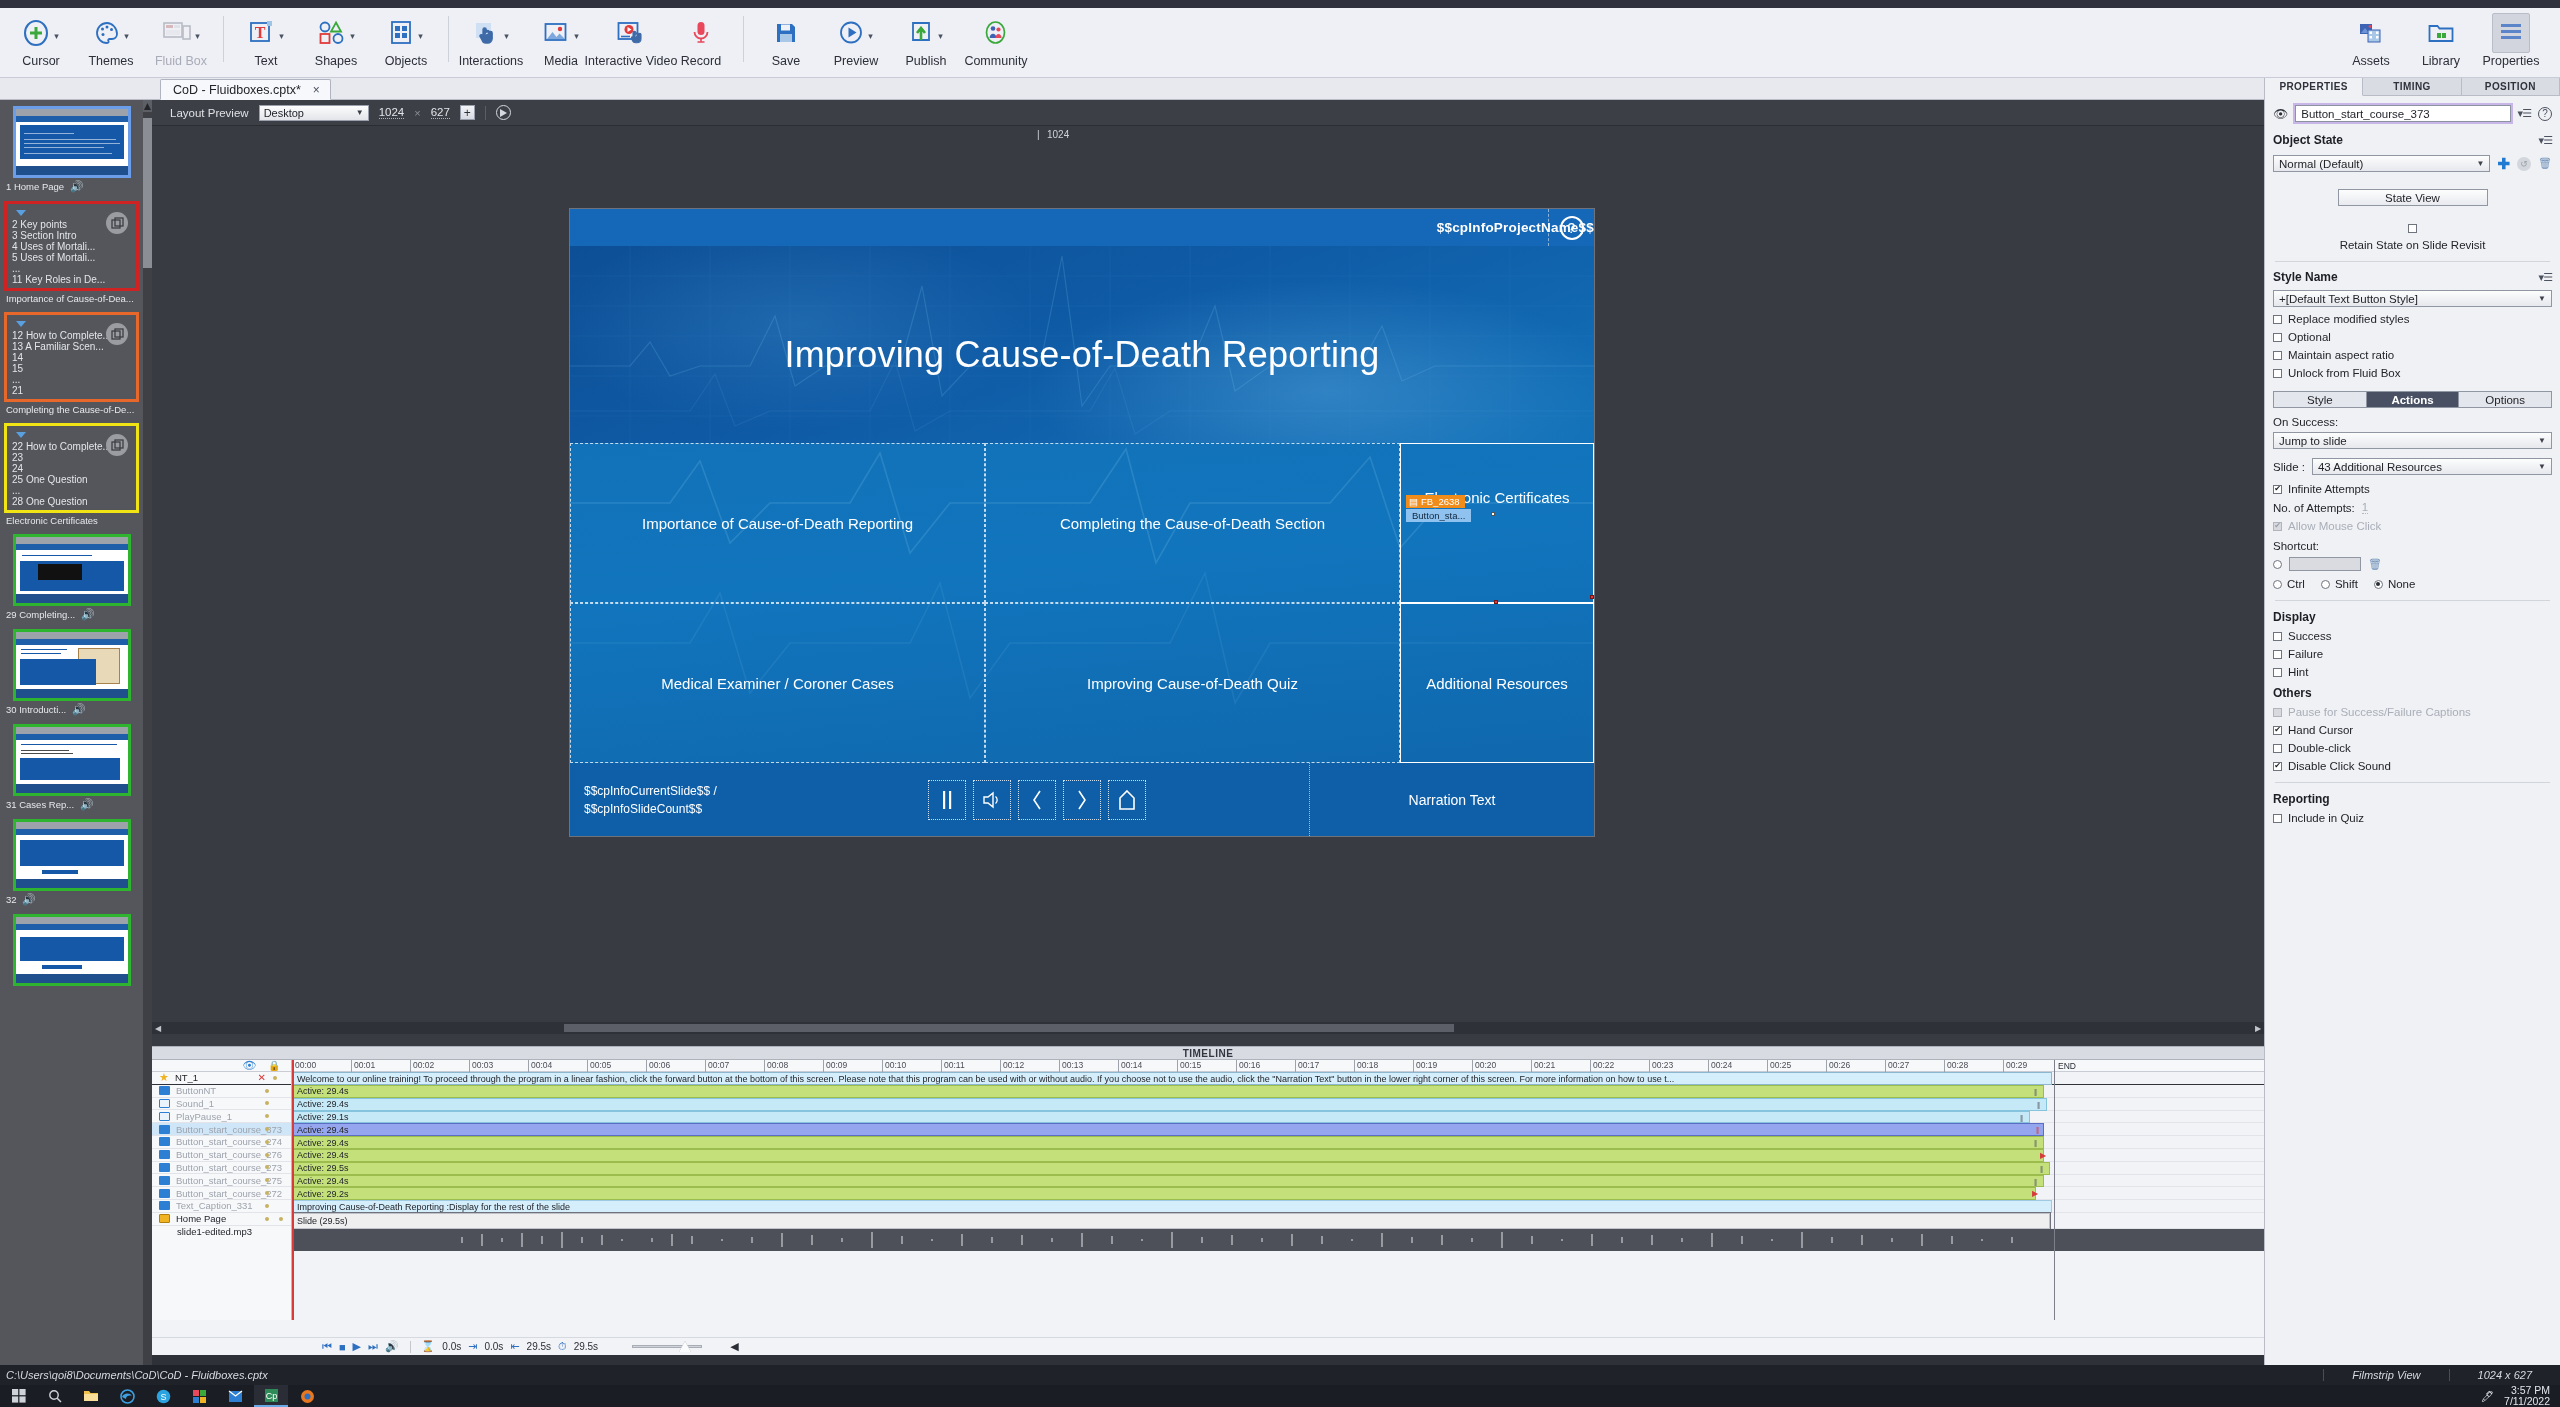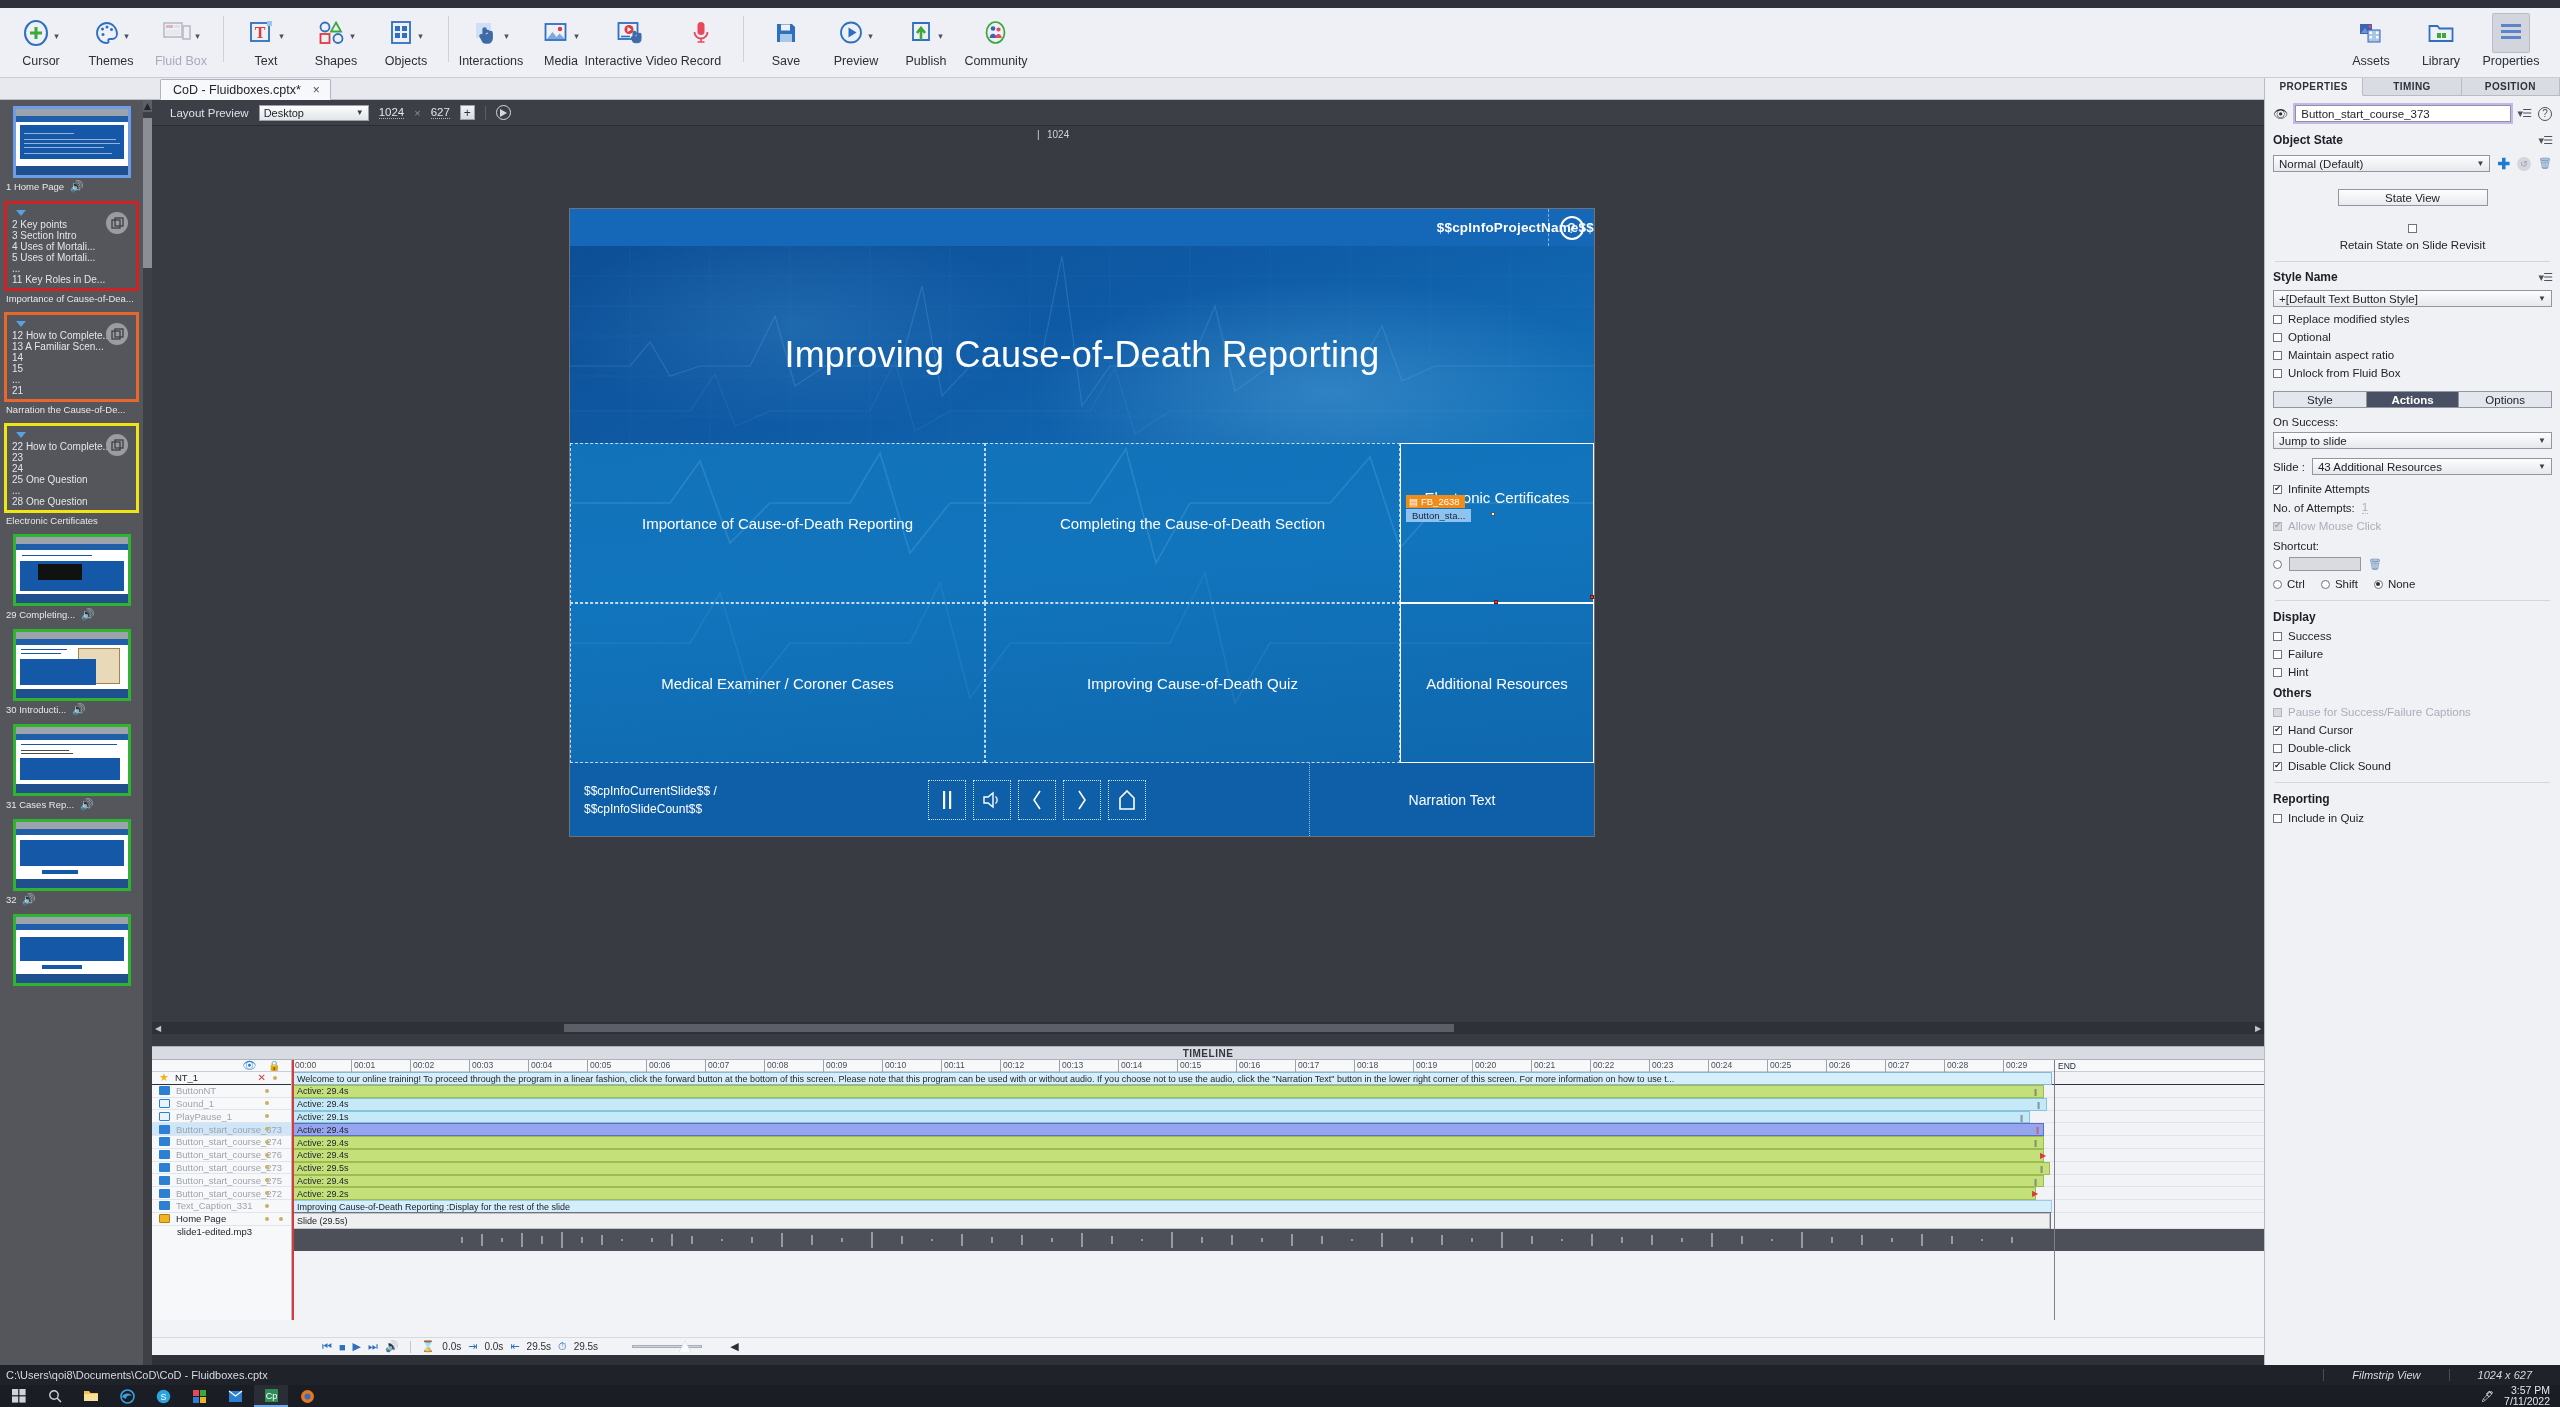--- a/index.html
+++ b/index.html
@@ -302,21 +302,21 @@
   .trash { color:#6d90b8; font-size:11px; cursor:pointer; }
   .plusblue { color:#1f7ad1; font-size:15px; font-weight:bold; cursor:pointer; line-height:1; }
   .resetic { width:14px;height:14px;border-radius:50%;background:#d3d6dc;color:#9aa0aa;display:flex;align-items:center;justify-content:center;font-size:9px;}
   .dim { color:#a9aeb8; }
 
   
   .status {
     position:absolute; left:0; top:1365px; width:2560px; height:20px;
     background:#20222a; color:#d7dae0; font-size:11px; display:flex; align-items:center;
   }
-  .status .path { padding-left:6px; }
+  .status .path { padding-left:6px;font-style:italic; }
   .status .right { margin-left:auto; display:flex; align-items:center; }
   .status .cell { padding:0 28px; border-left:1px solid #4a4d55;font-style:italic; }
 
   
   .taskbar {
     position:absolute; left:0; top:1385px; width:2560px; height:22px;
     background:#1b1d24; display:flex; align-items:center; gap:2px; padding-left:2px;
   }
   .tb-item { width:34px;height:22px; display:flex; align-items:center; justify-content:center; cursor:pointer; }
   .tb-item.act { border-bottom:2px solid #6aa9e8; background:#2a2d36; }
@@ -613,21 +613,21 @@
                 <rect x="4" y="1" width="8" height="8" fill="none" stroke="#3c3e44" stroke-width="1.3"></rect>
               </svg>
           </div>
           <div class="gline">12 How to Complete...</div>
           <div class="gline">13 A Familiar Scen...</div>
           <div class="gline">14</div>
           <div class="gline">15</div>
           <div class="gline">...</div>
           <div class="gline">21</div>
         </div>
-        <div class="fs-caption">Narration the Cause-of-De...</div>
+        <div class="fs-caption">Completing the Cause-of-De...</div>
       </div>
 
       <div class="fs-item">
         <div class="grp yellow">
           <div class="tri"></div>
           <div class="gicon">
             <svg width="13" height="13" viewBox="0 0 13 13">
                 <rect x="1" y="3" width="8" height="8" fill="none" stroke="#3c3e44" stroke-width="1.3"></rect>
                 <rect x="4" y="1" width="8" height="8" fill="none" stroke="#3c3e44" stroke-width="1.3"></rect>
               </svg>

